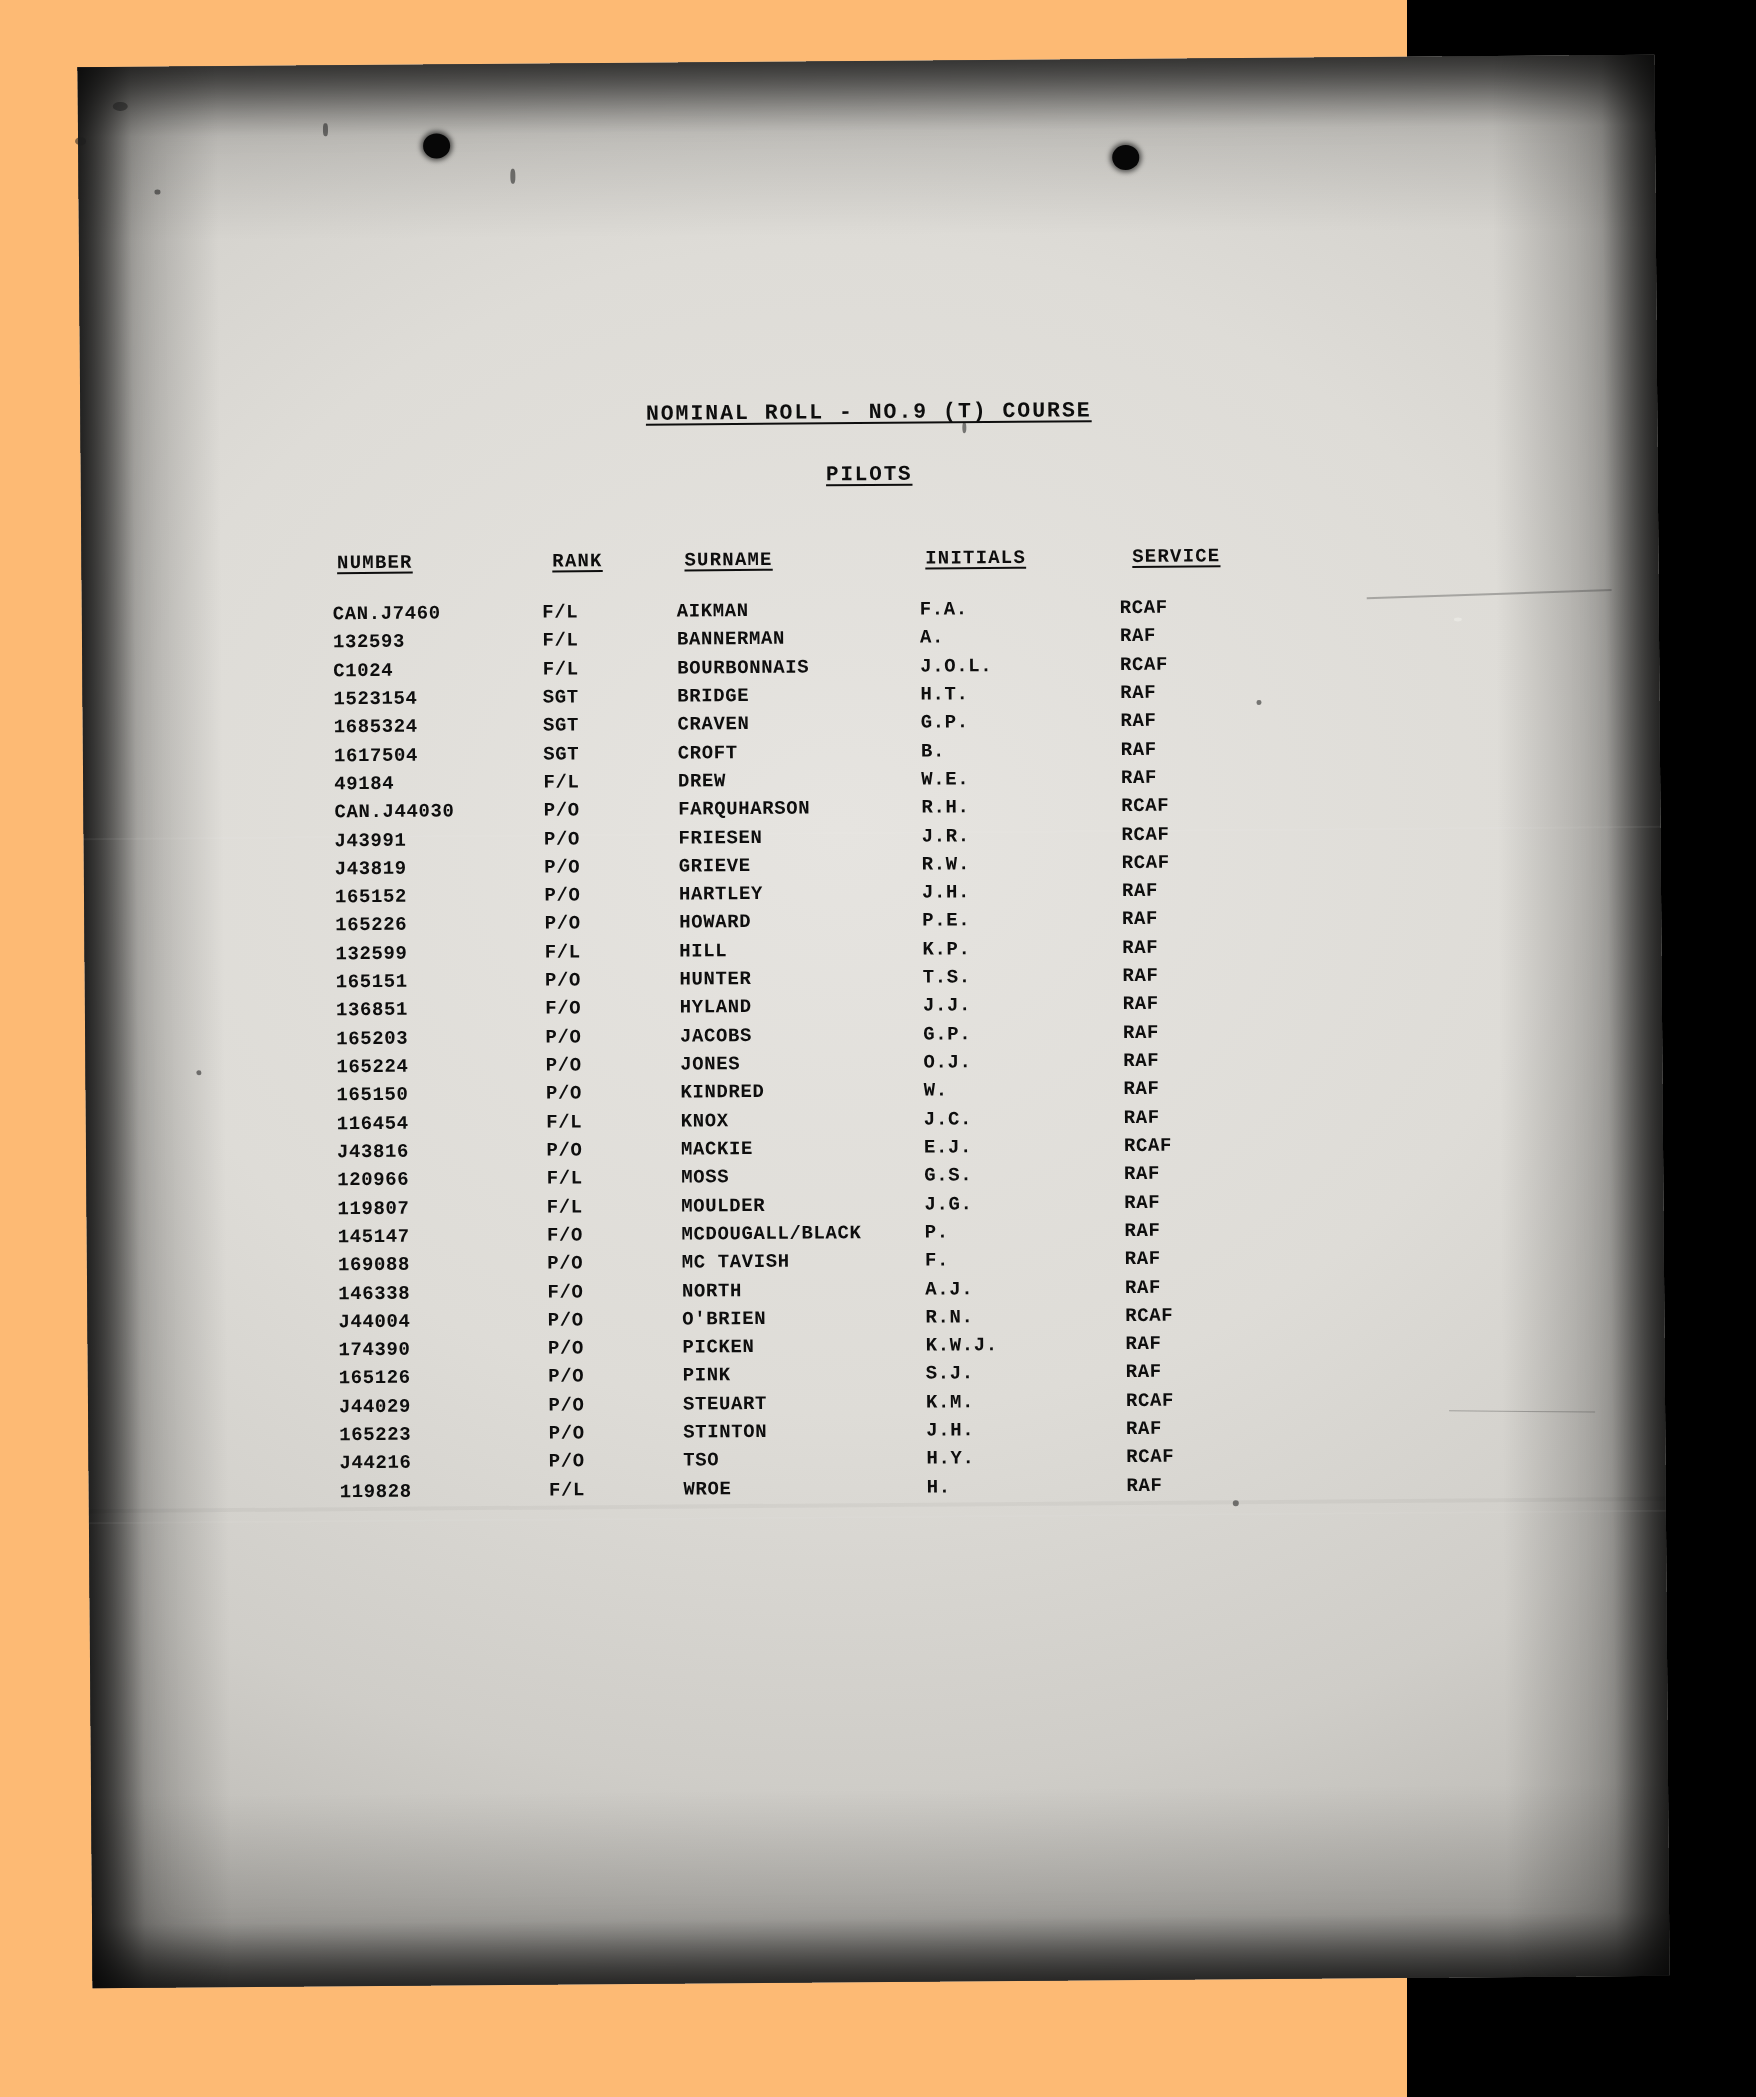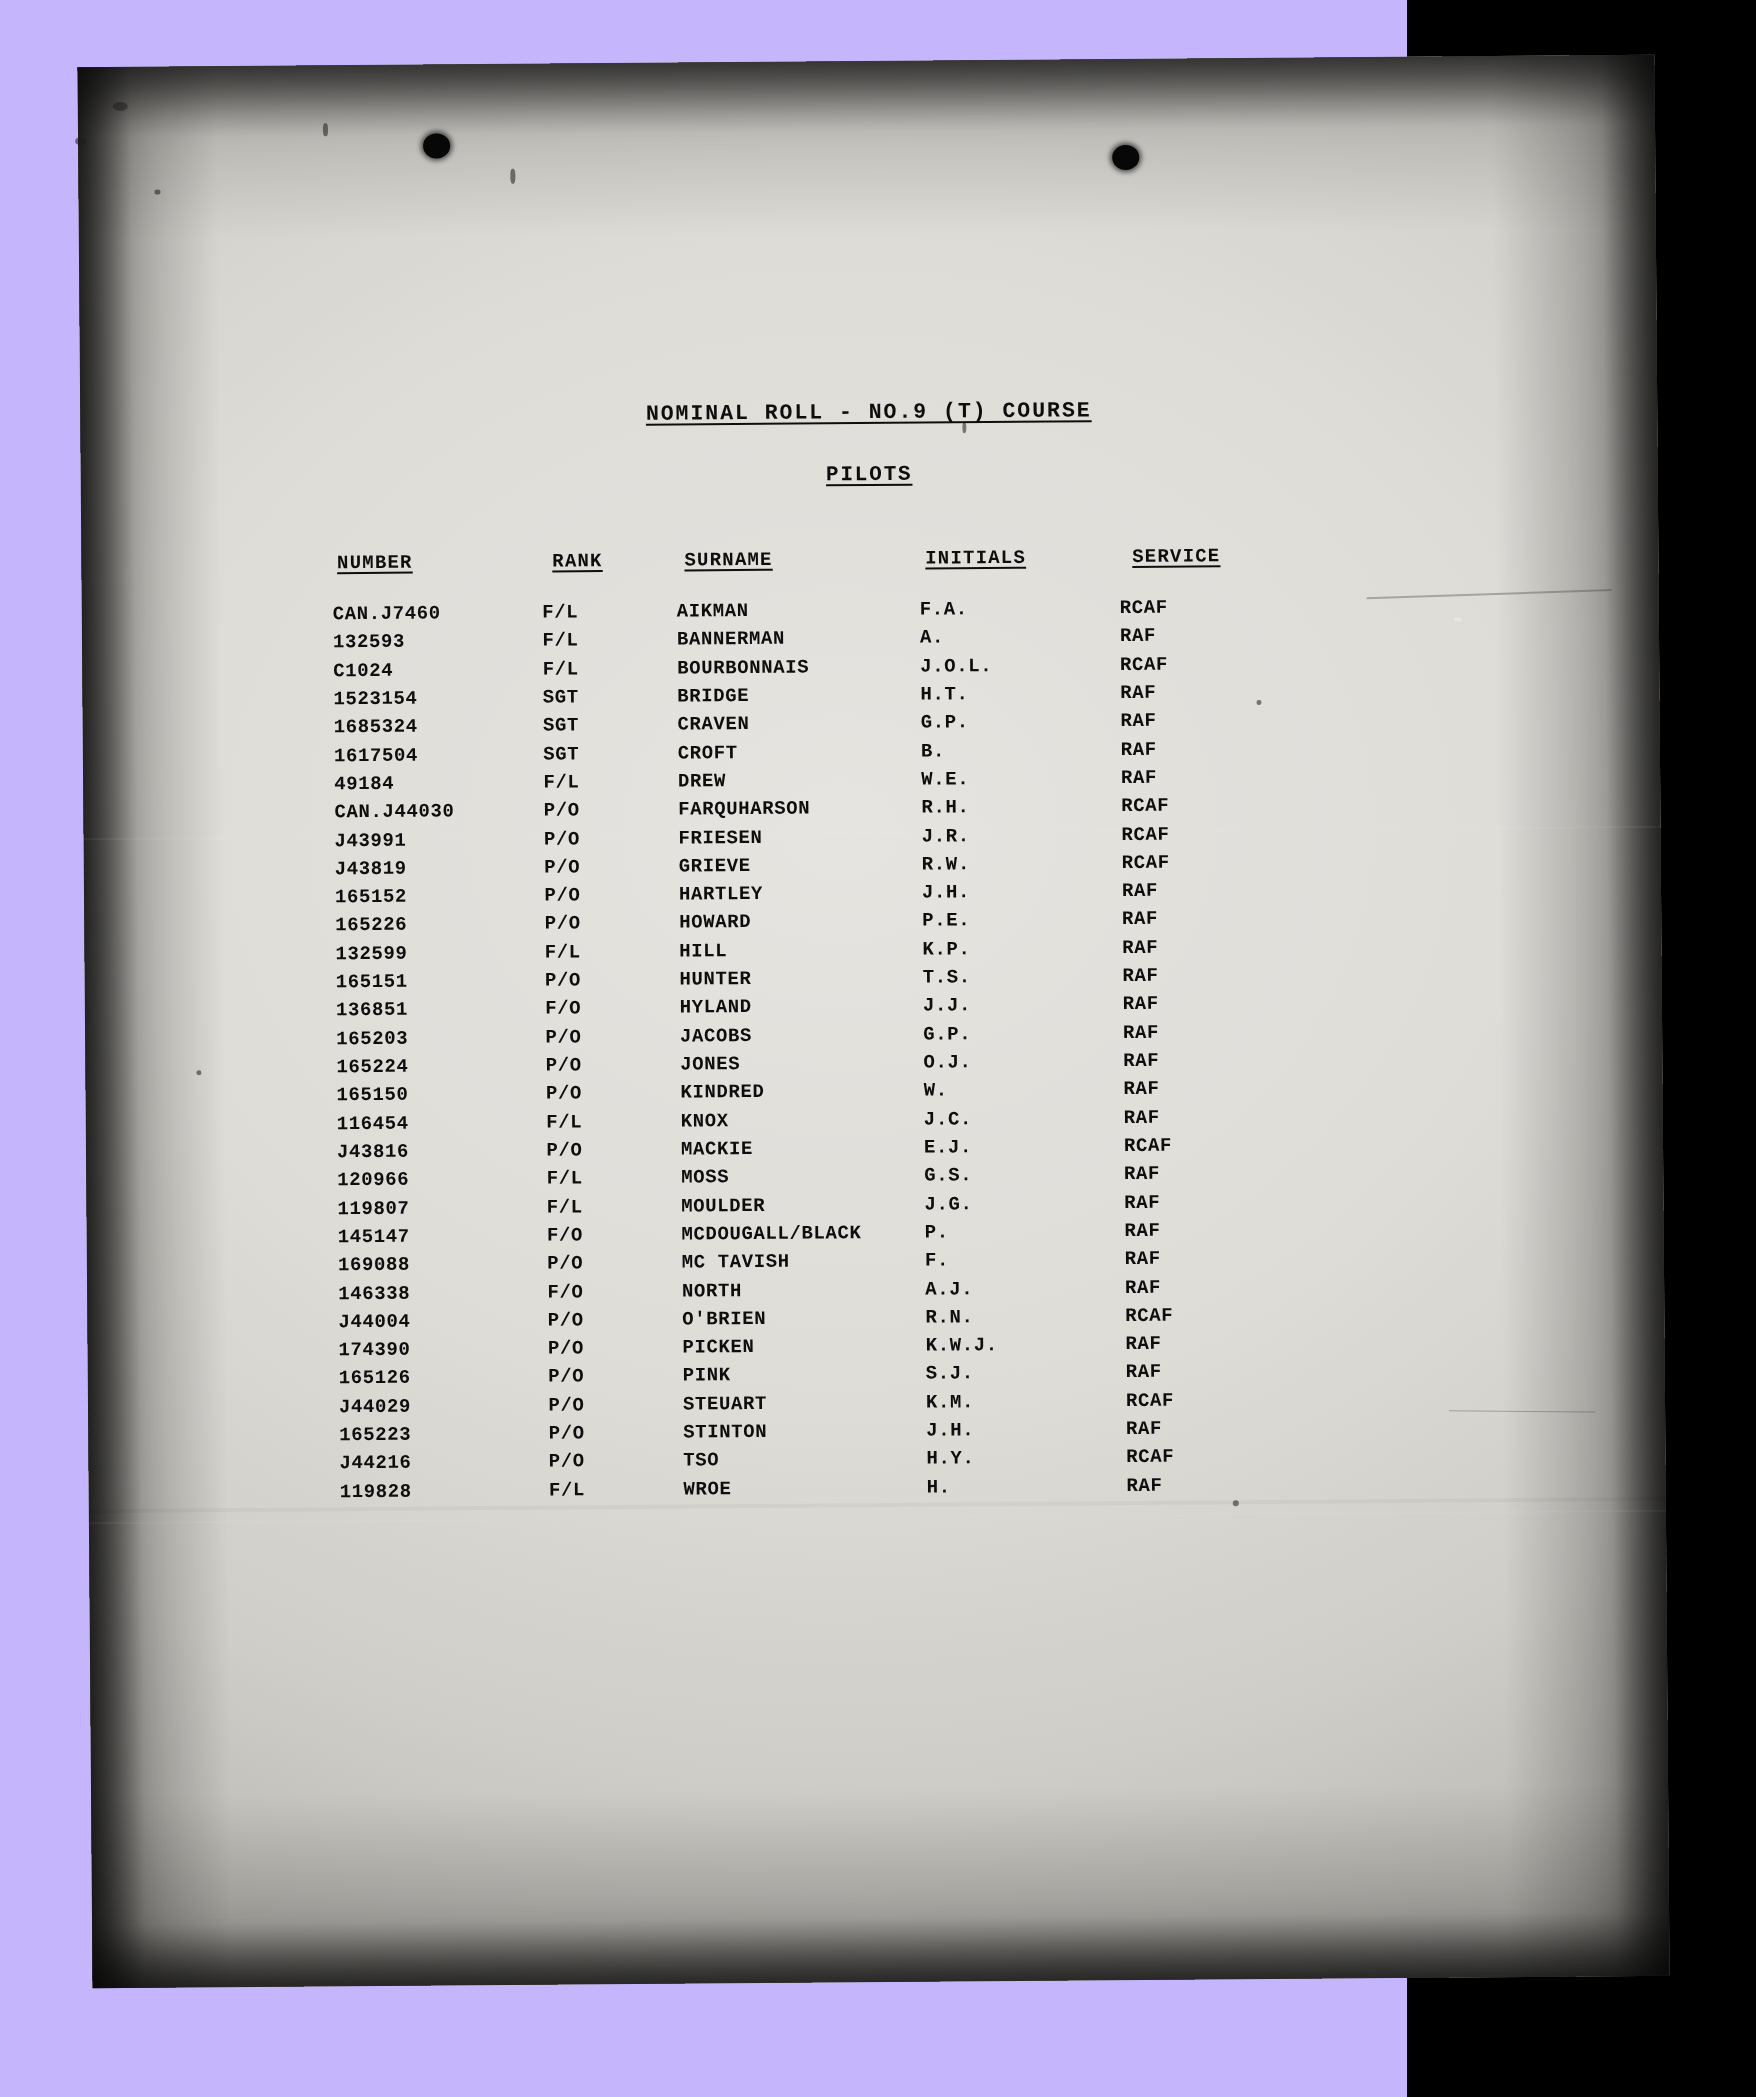--- a/index.html
+++ b/index.html
@@ -13,21 +13,21 @@
     overflow: hidden;
     font-family: "Liberation Mono", "DejaVu Sans Mono", monospace;
   }
 
   
   #film-frame {
     position: absolute;
     left: 0; top: 0;
     width: 1407px;
     height: 2097px;
-    background: #c4b5fd;
+    background: #fdba74;
   }
 
   
   #page-sheet {
     position: absolute;
     left: 85px;
     top: 61px;
     width: 1577px;
     height: 1921px;
     background:

